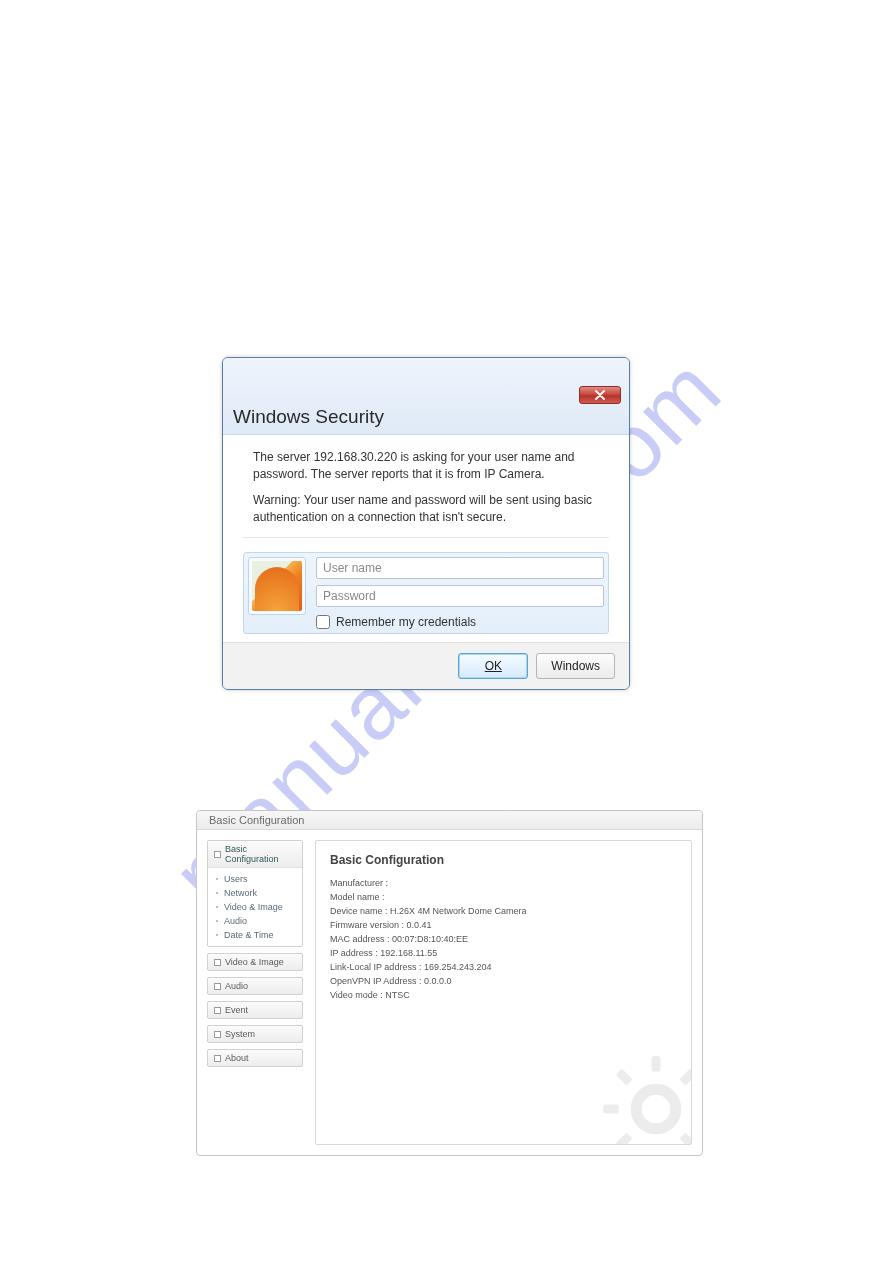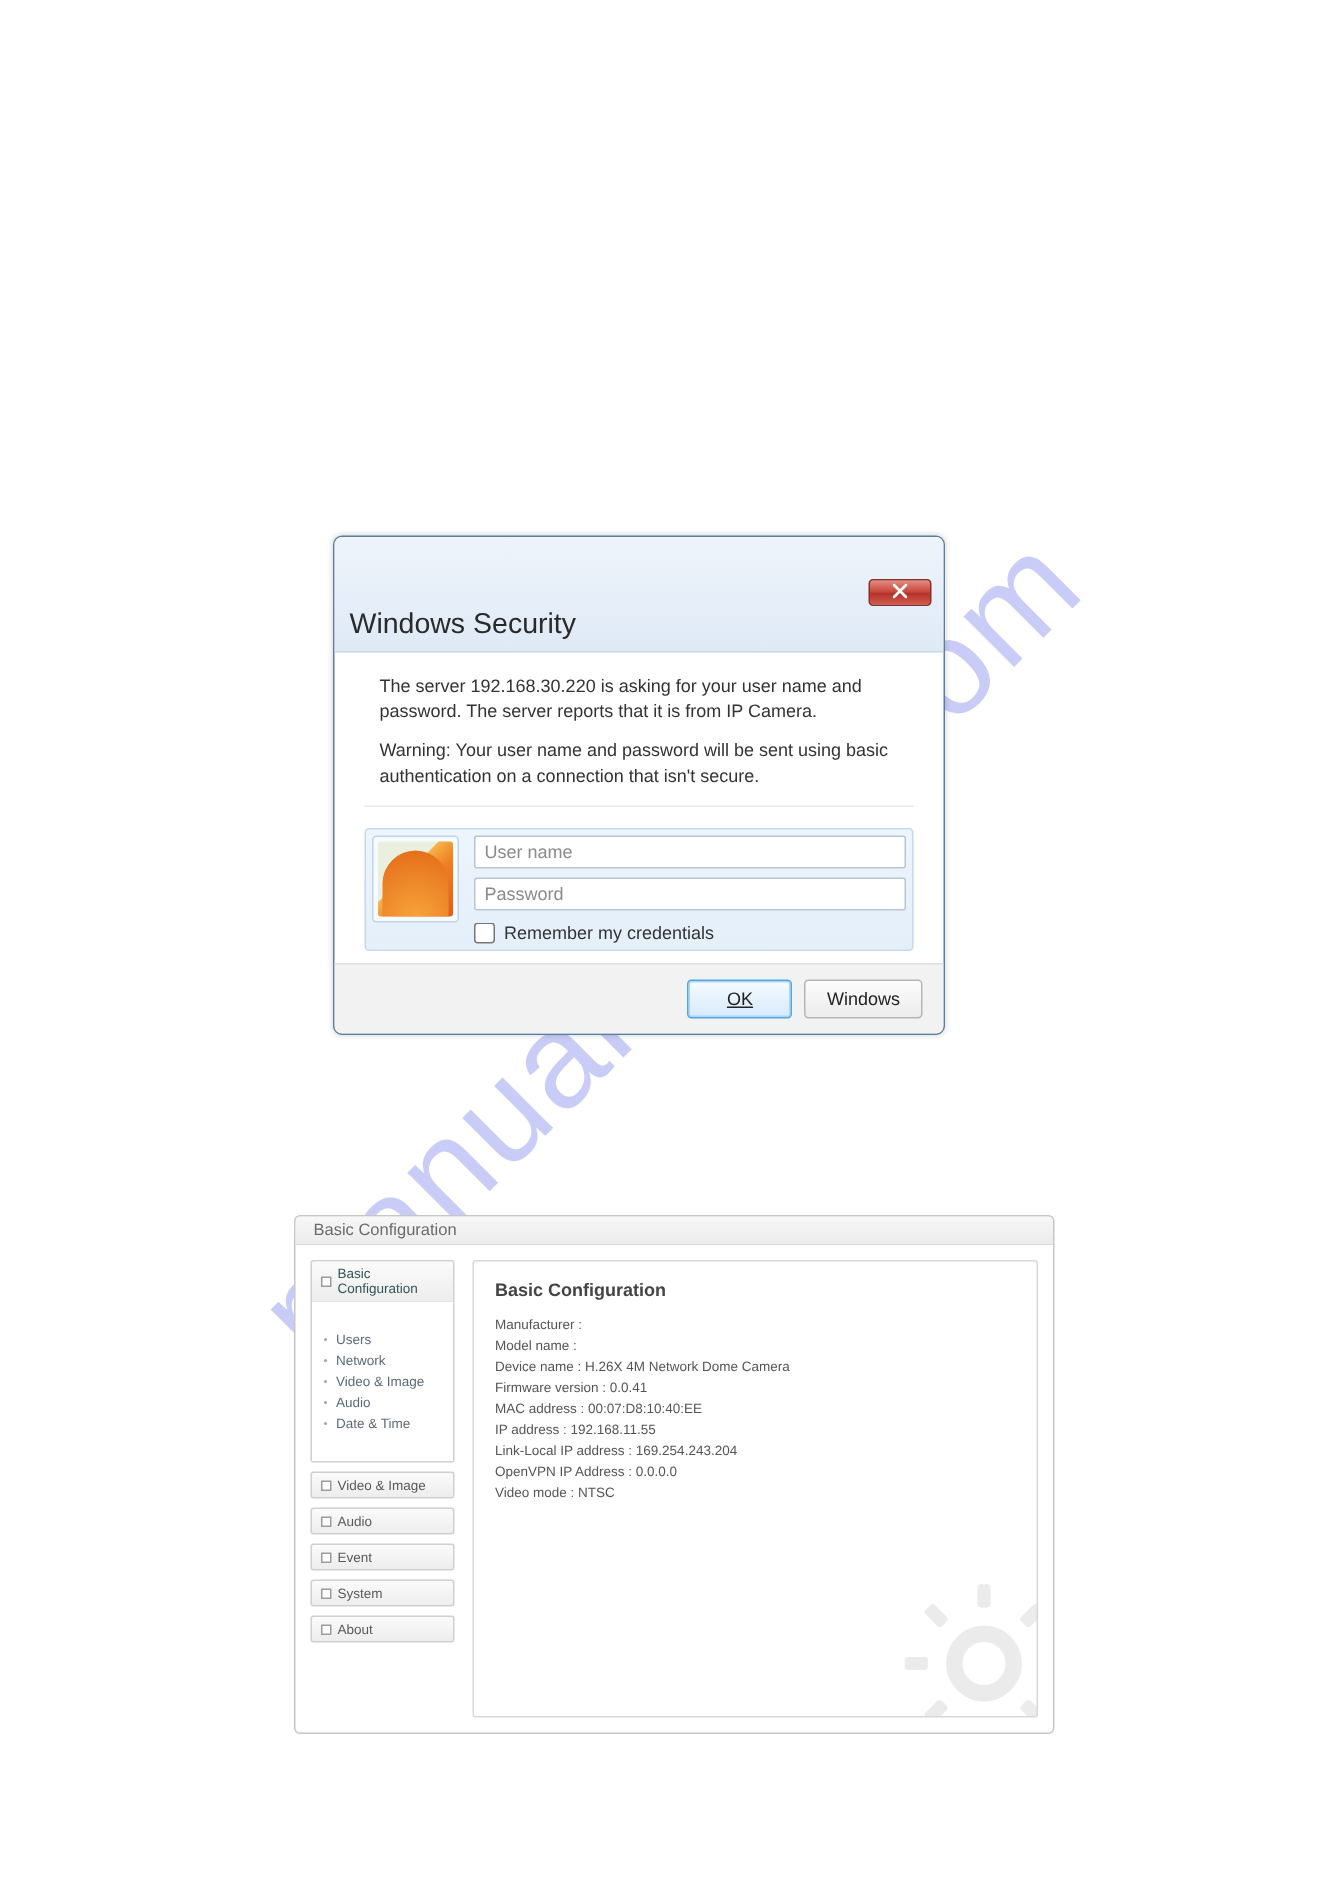--- a/index.html
+++ b/index.html
@@ -229,21 +229,21 @@
     border: 1px solid #9a9a9a;
     background: #fff;
     flex-shrink: 0;
     display: flex;
     align-items: center;
     justify-content: center;
   }
   .side-head.active { color: #355; font-weight: normal; }
   .side-nav {
     background: #fff;
-    padding: 18px 0;
+    padding: 4px 0;
   }
   .side-item {
     font-size: 9px;
     color: #5a6b78;
     padding: 2px 6px 2px 16px;
     cursor: pointer;
     position: relative;
   }
   .side-item::before {
     content: "";

